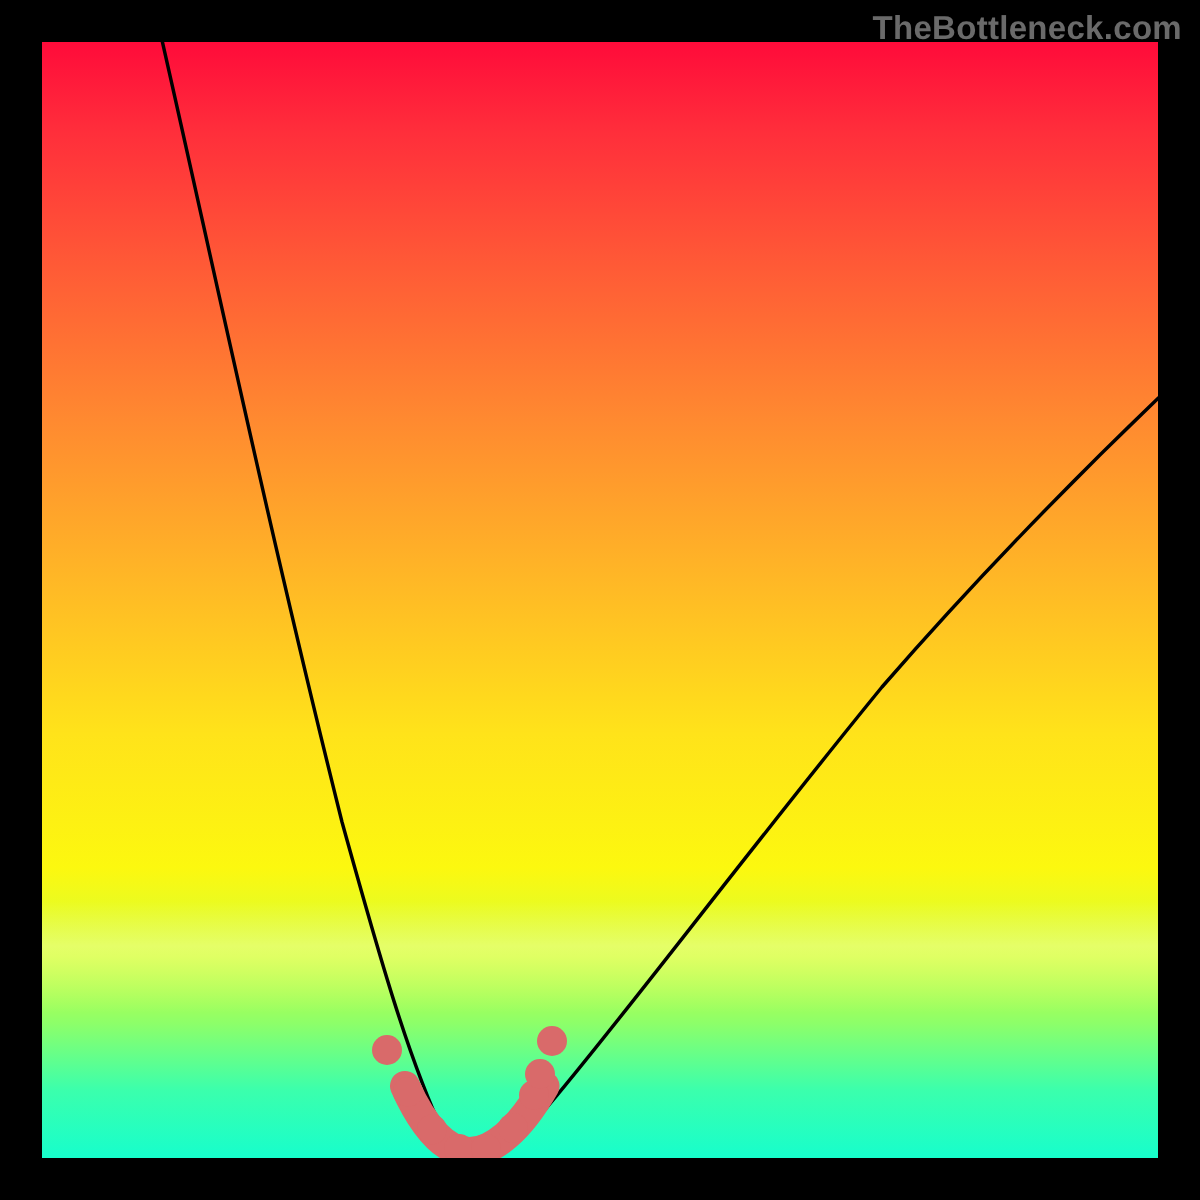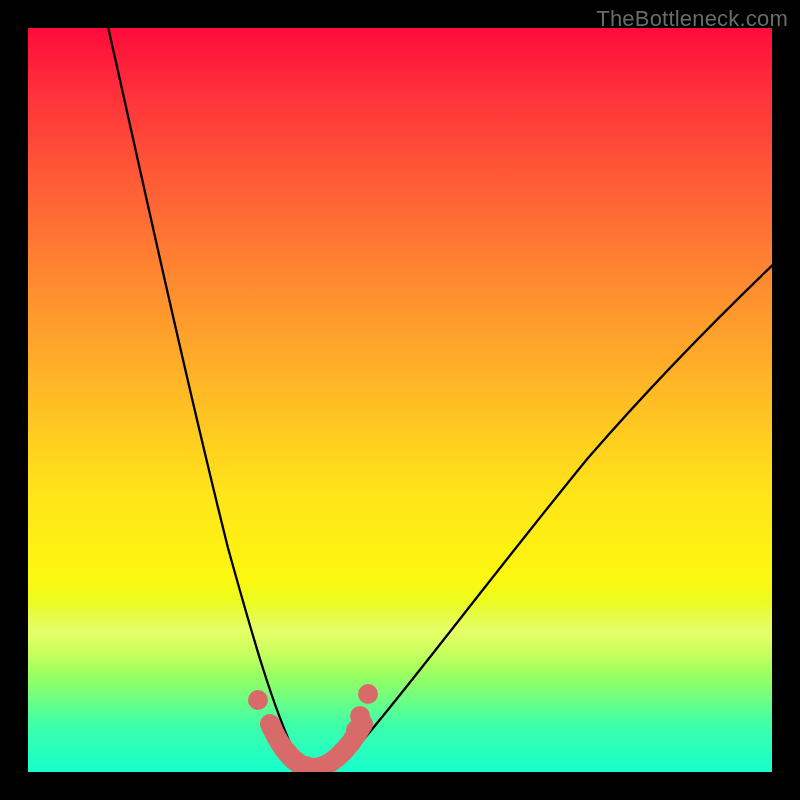--- a/index.html
+++ b/index.html
@@ -10,21 +10,21 @@
     position: relative;
     font-family: Arial, sans-serif;
     overflow: hidden;
   }
   .watermark {
     position: absolute;
     top: 6px;
     right: 12px;
     color: #6a6a6a;
     font-size: 22px;
-    font-weight: normal;
+    font-weight: bold;
     z-index: 10;
     letter-spacing: 0.2px;
   }
   .plot-area {
     position: absolute;
     top: 28px;
     left: 28px;
     width: 744px;
     height: 744px;
     overflow: hidden;

